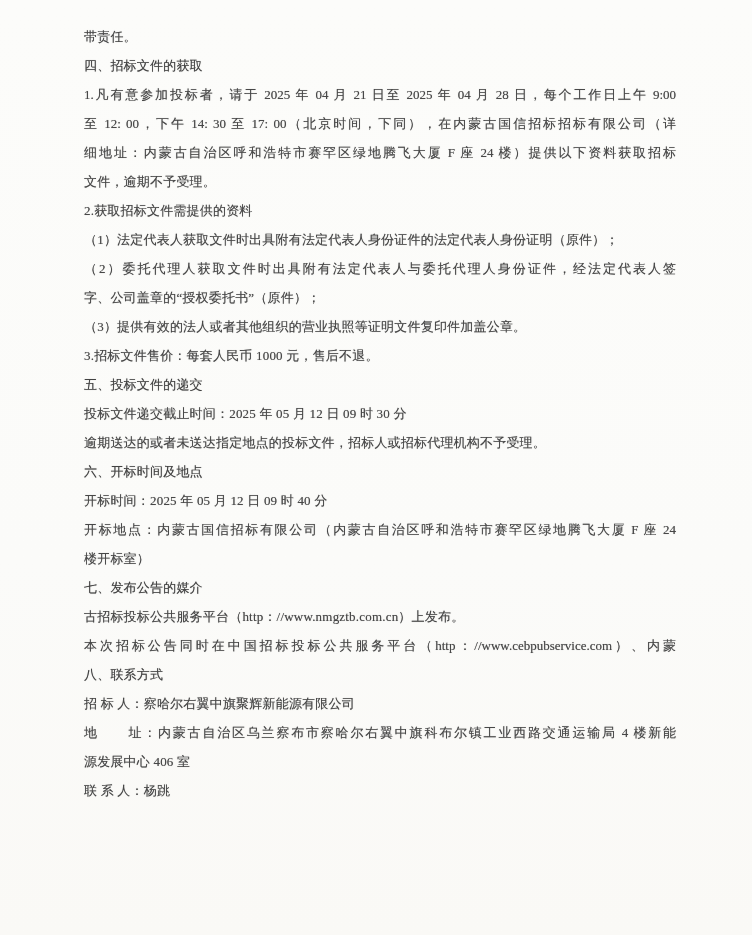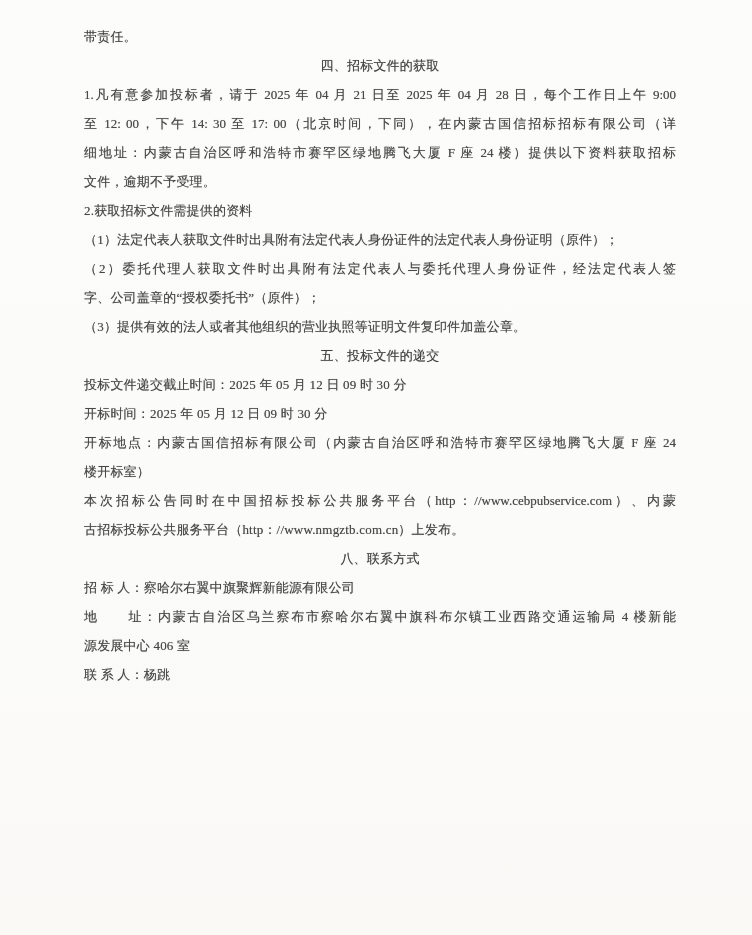--- a/index.html
+++ b/index.html
@@ -34,45 +34,48 @@
     overflow: visible;
   }
   .line.stretch {
     white-space: normal;
     text-align: justify;
     text-align-last: justify;
     letter-spacing: 0;
   }
   .line.heading {
     color: #424242;
-    text-align: center;
   }
 </style>
 </head>
 <body>
 
 <div class="page">
   <div class="doc-body" id="doc-body">
       <div class="line">带责任。</div>
       <div class="line heading">四、招标文件的获取</div>
       <div class="line stretch">1.凡有意参加投标者，请于 2025 年 04 月 21 日至 2025 年 04 月 28 日，每个工作日上午 9:00</div>
       <div class="line stretch">至 12: 00，下午 14: 30 至 17: 00（北京时间，下同），在内蒙古国信招标招标有限公司（详</div>
       <div class="line stretch">细地址：内蒙古自治区呼和浩特市赛罕区绿地腾飞大厦 F 座 24 楼）提供以下资料获取招标</div>
       <div class="line">文件，逾期不予受理。</div>
       <div class="line">2.获取招标文件需提供的资料</div>
       <div class="line">（1）法定代表人获取文件时出具附有法定代表人身份证件的法定代表人身份证明（原件）；</div>
       <div class="line stretch">（2）委托代理人获取文件时出具附有法定代表人与委托代理人身份证件，经法定代表人签</div>
       <div class="line">字、公司盖章的“授权委托书”（原件）；</div>
       <div class="line">（3）提供有效的法人或者其他组织的营业执照等证明文件复印件加盖公章。</div>
+      <div class="line">3.招标文件售价：每套人民币 1000 元，售后不退。</div>
       <div class="line heading">五、投标文件的递交</div>
       <div class="line">投标文件递交截止时间：2025 年 05 月 12 日 09 时 30 分</div>
-      <div class="line">开标时间：2025 年 05 月 12 日 09 时 30 分</div>
+      <div class="line">逾期送达的或者未送达指定地点的投标文件，招标人或招标代理机构不予受理。</div>
+      <div class="line heading">六、开标时间及地点</div>
+      <div class="line">开标时间：2025 年 05 月 12 日 09 时 40 分</div>
       <div class="line stretch">开标地点：内蒙古国信招标有限公司（内蒙古自治区呼和浩特市赛罕区绿地腾飞大厦 F 座 24</div>
       <div class="line">楼开标室）</div>
+      <div class="line heading">七、发布公告的媒介</div>
+      <div class="line">古招标投标公共服务平台（http：//www.nmgztb.com.cn）上发布。</div>
       <div class="line stretch">本次招标公告同时在中国招标投标公共服务平台（http：//www.cebpubservice.com）、内蒙</div>
-      <div class="line">古招标投标公共服务平台（http：//www.nmgztb.com.cn）上发布。</div>
       <div class="line heading">八、联系方式</div>
       <div class="line">招 标 人：察哈尔右翼中旗聚辉新能源有限公司</div>
       <div class="line stretch">地　　址：内蒙古自治区乌兰察布市察哈尔右翼中旗科布尔镇工业西路交通运输局 4 楼新能</div>
       <div class="line">源发展中心 406 室</div>
       <div class="line">联 系 人：杨跳</div>
     </div>
 </div>
 
 </body></html>

